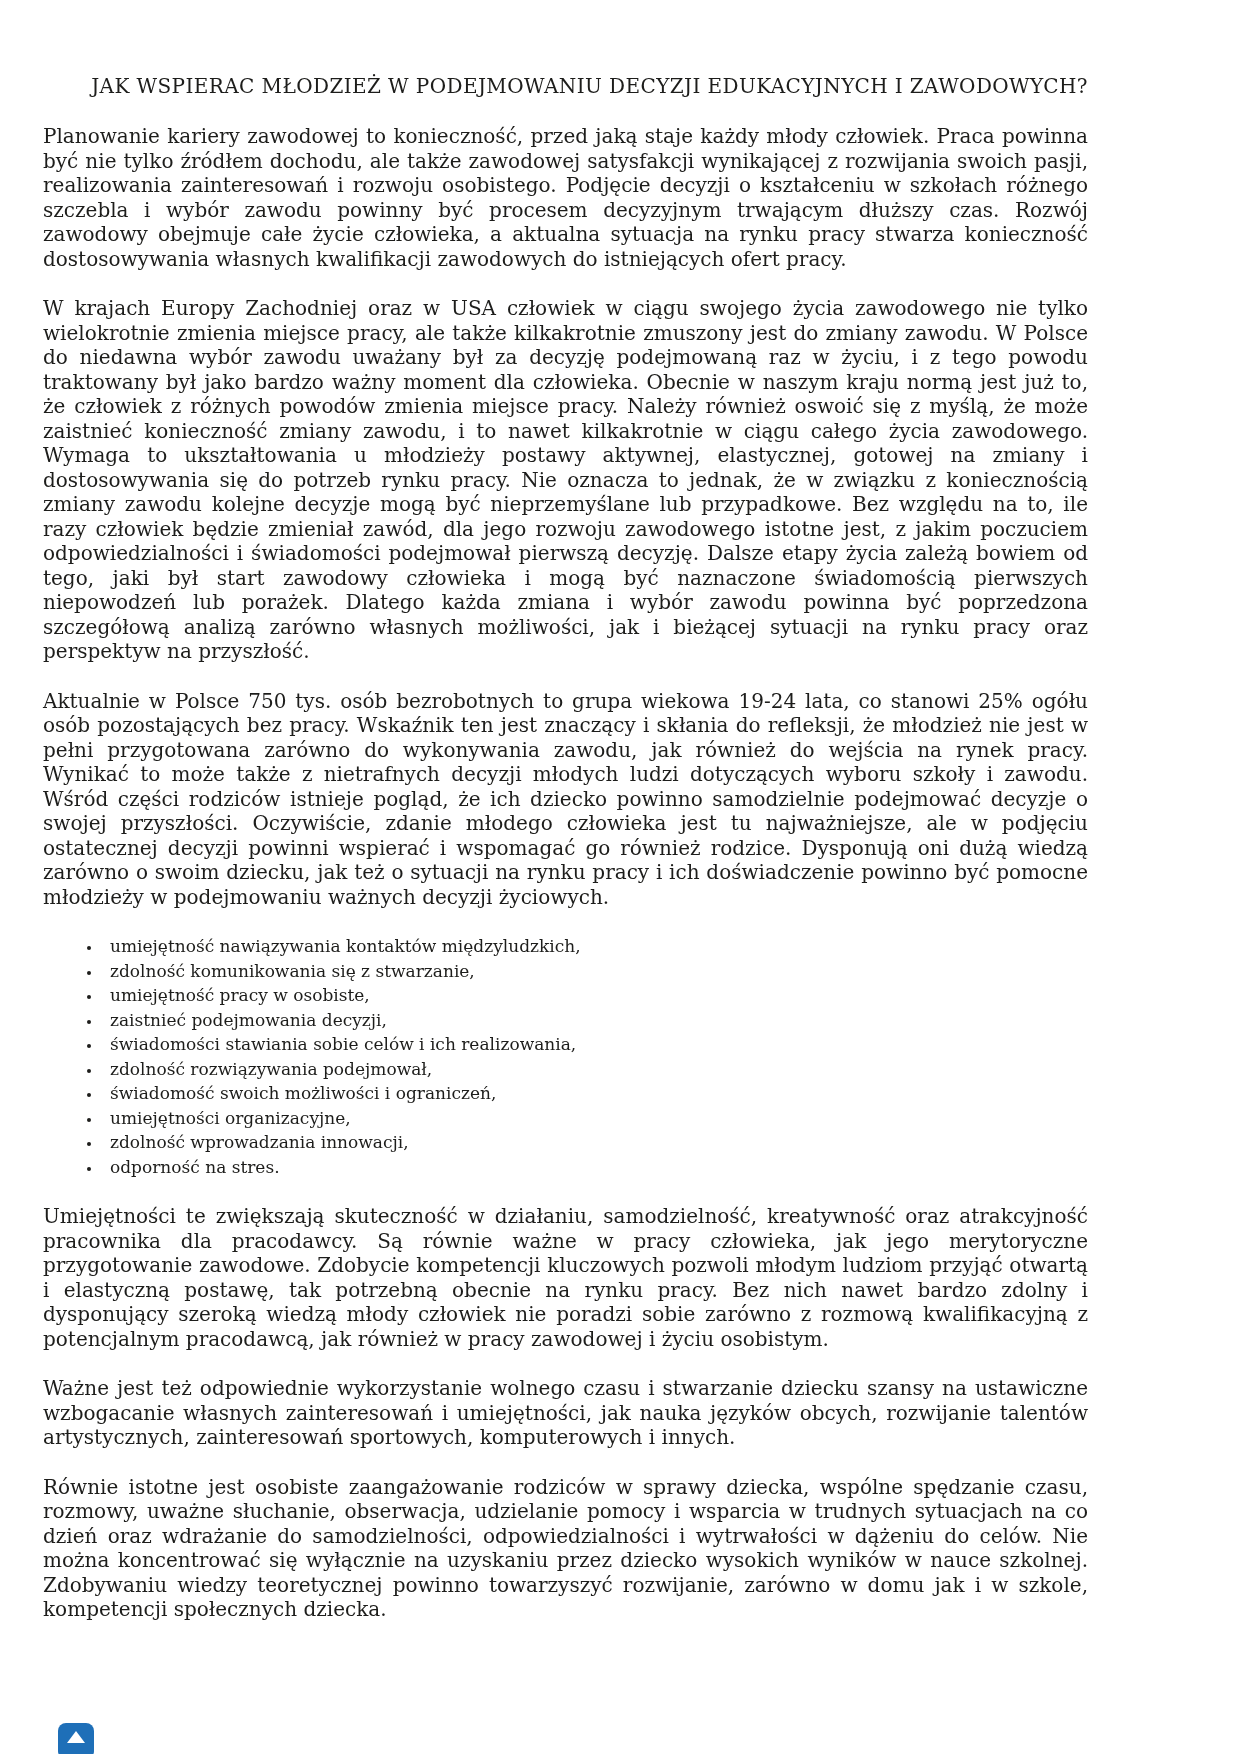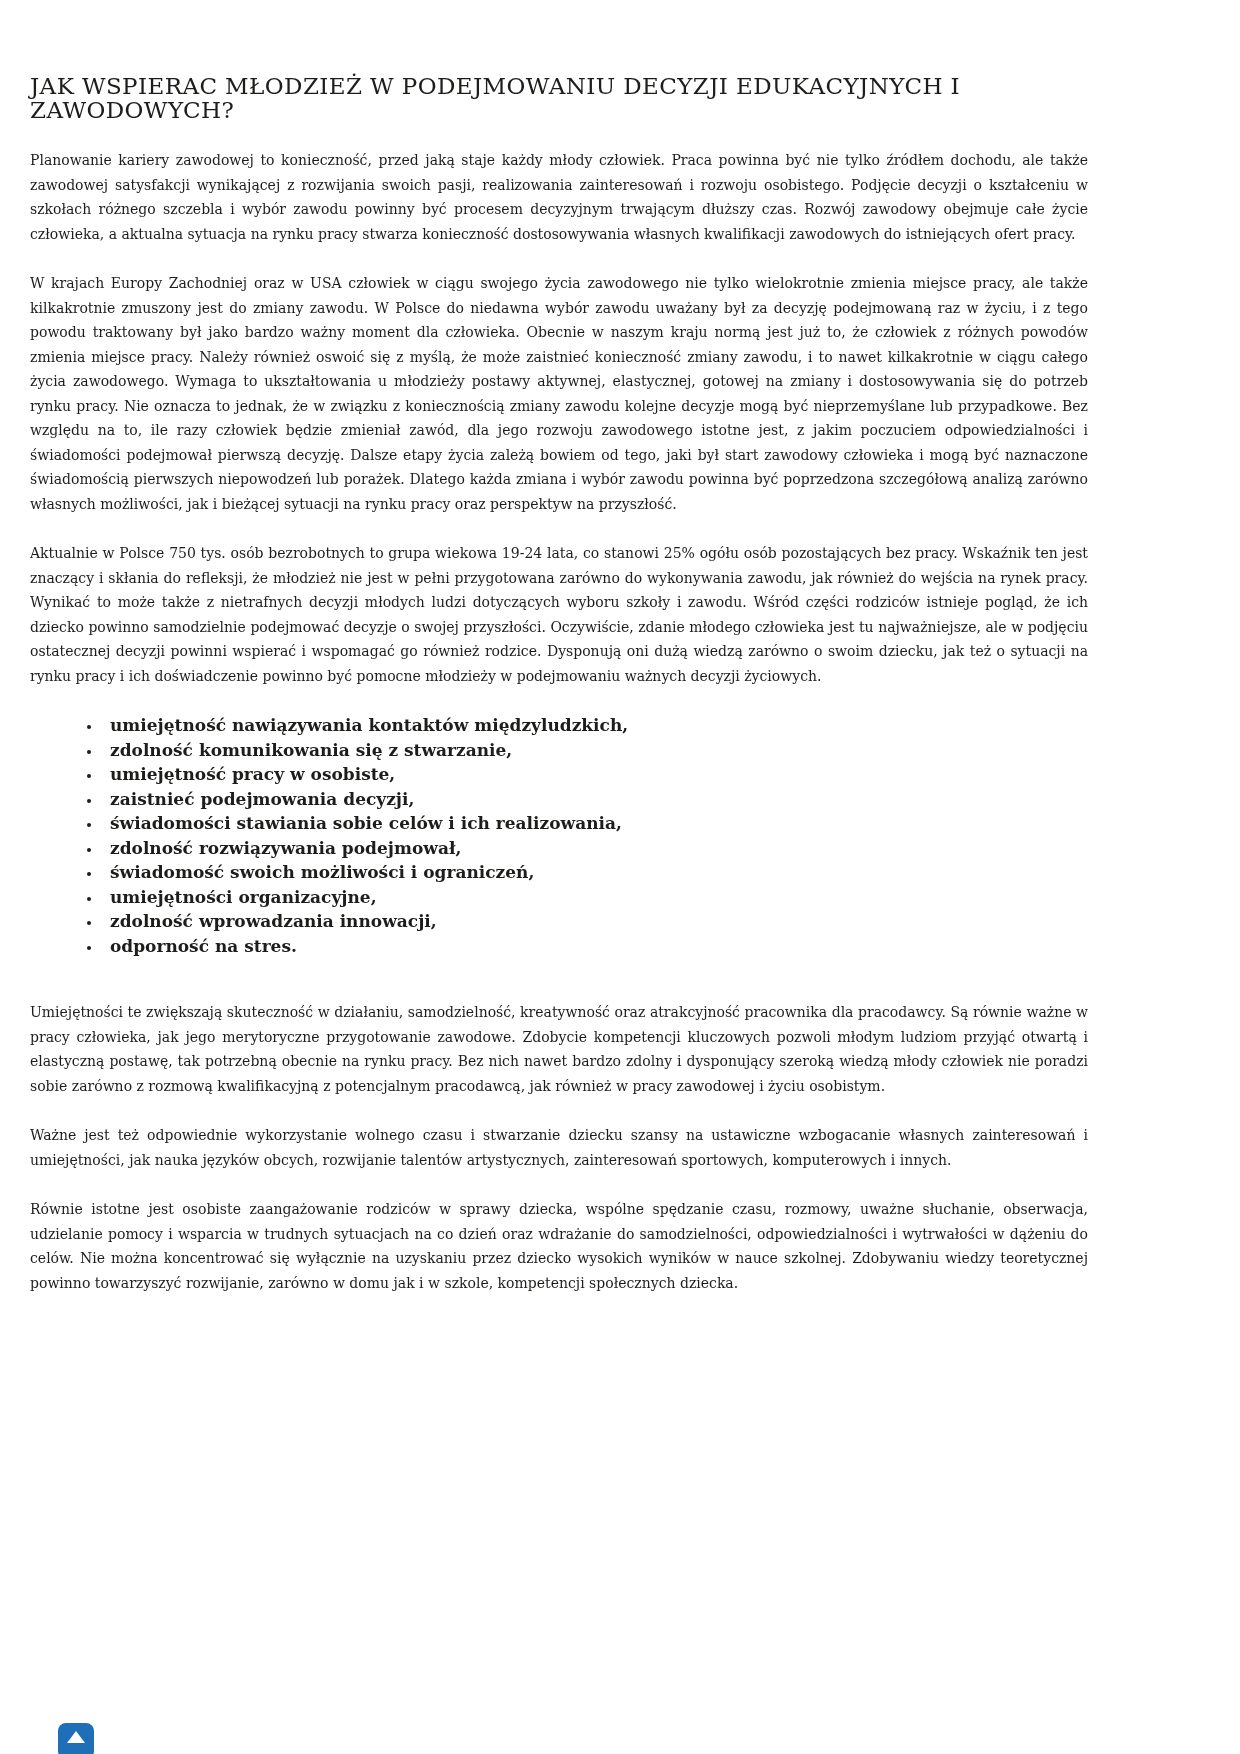--- a/index.html
+++ b/index.html
@@ -14,37 +14,37 @@
     overflow: hidden;
     font-family: "DejaVu Serif", "Liberation Serif", serif;
     color: #1d1d1b;
   }
   .page {
     box-sizing: border-box;
     width: 1240px;
     padding: 74px 152px 0 30px;
   }
   h1.doc-title {
-    font-size: 23px;
+    font-size: 20px;
     font-weight: normal;
     letter-spacing: 0.4px;
     margin: 0 0 26px 0;
     line-height: 24px;
+    text-align: right;
   }
   p.doc-paragraph {
-    font-size: 14px;
+    font-size: 20px;
     line-height: 24.5px;
-    margin: 0 0 25px 0;
+    margin: 0 0 25px 13px;
     text-align: justify;
   }
   ul.doc-list {
-    margin: 0 0 42px 0;
+    margin: 0 0 25px 0;
     padding: 0 0 0 72px;
     list-style: disc;
-    font-weight: bold;
   }
   ul.doc-list li {
     font-size: 17px;
     line-height: 24.5px;
     padding-left: 8px;
   }
   ul.doc-list li::marker {
     font-size: 13px;
   }
   .footer-logo {

